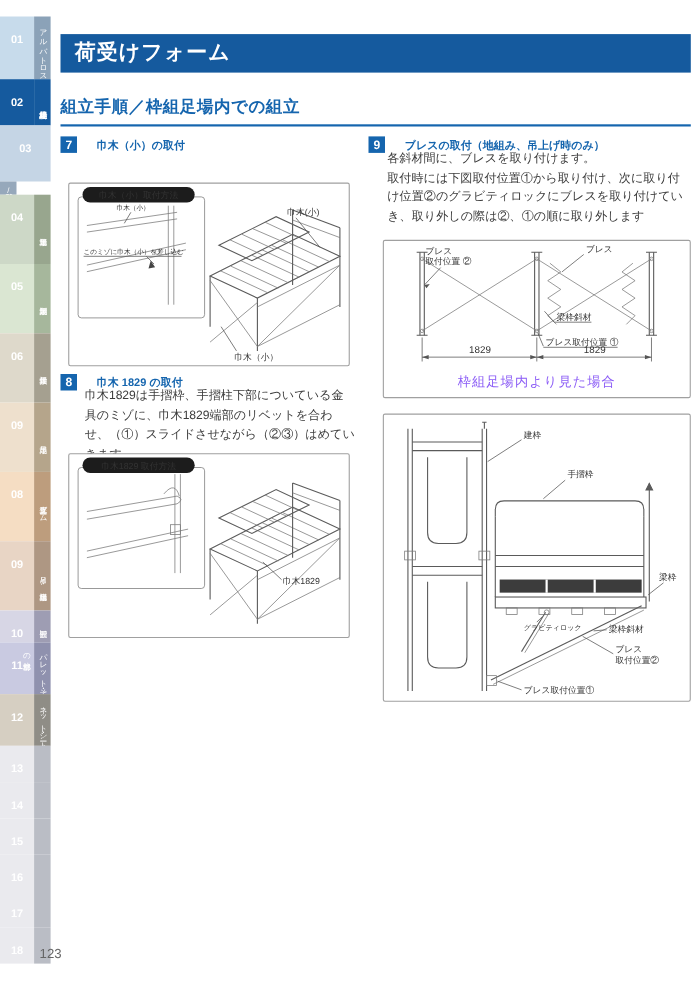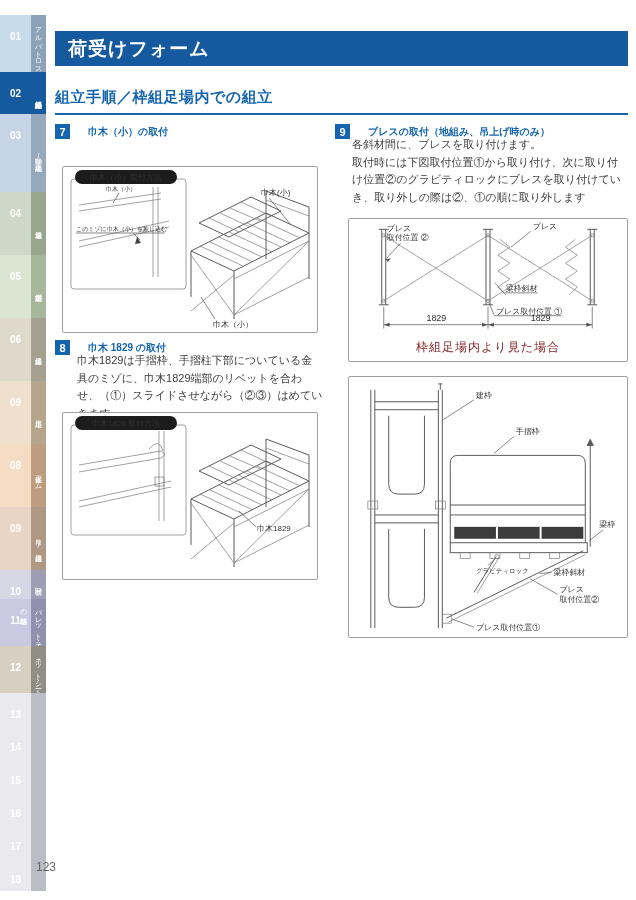--- a/index.html
+++ b/index.html
@@ -23,42 +23,42 @@
   .step-head{position:absolute;display:flex;align-items:center;}
   .step-badge{width:15px;height:15px;background:#1565ae;color:#fff;font-size:11px;font-weight:bold;
               display:flex;align-items:center;justify-content:center;flex:0 0 15px;}
   .step-title{color:#1565ae;font-size:10px;font-weight:bold;margin-left:18px;}
   .step-body{position:absolute;font-size:11px;line-height:1.6;color:#3c3c3c;white-space:pre-line;}
   
   .dgbox{position:absolute;border:1px solid #a0a0a0;background:#fff;box-sizing:border-box;border-radius:2px;}
   .dgbox svg{display:block;}
   svg text{font-family:"Liberation Sans",sans-serif;fill:#333;}
   .caption{position:absolute;left:0;right:0;bottom:5px;text-align:center;
-           font-size:12px;color:#7f1d1d;letter-spacing:1px;}
+           font-size:12px;color:#8b5cf6;letter-spacing:1px;}
   .badge-pill{fill:#1c1c1c;}
   .art{stroke:#5a5a5a;stroke-width:1;fill:none;}
   .art-thin{stroke:#7a7a7a;stroke-width:0.7;fill:none;}
   .leader{stroke:#555;stroke-width:0.7;fill:none;}
   .page-num{position:absolute;left:36px;top:860px;font-size:12px;color:#666;}
 </style>
 </head>
 <body>
 
 <div class="page">
 
   <nav class="sidebar">
       <div class="sb-tab" style="height: 57px;">
         <div class="sb-num" style="background: rgb(199, 219, 235);">01</div>
         <div class="sb-strip" style="background: rgb(139, 162, 184);">アルバトロス</div>
       </div>
       <div class="sb-tab" style="height: 42px;">
         <div class="sb-num" style="background: rgb(21, 90, 158); font-weight: bold;">02</div>
         <div class="sb-strip" style="background: rgb(21, 90, 158); font-weight: bold;">枠組足場</div>
       </div>
-      <div class="sb-tab" style="height: 78px;">
+      <div class="sb-tab" style="height: 63px; flex-direction: column;">
         <div class="sb-num" style="background: rgb(197, 213, 229);">03</div>
         <div class="sb-strip" style="background: rgb(150, 168, 187);">移動/内装足場</div>
       </div>
       <div class="sb-tab" style="height: 63px;">
         <div class="sb-num" style="background: rgb(205, 216, 199);">04</div>
         <div class="sb-strip" style="background: rgb(152, 166, 142);">単管足場</div>
       </div>
       <div class="sb-tab" style="height: 63px;">
         <div class="sb-num" style="background: rgb(218, 230, 210);">05</div>
         <div class="sb-strip" style="background: rgb(166, 183, 156);">鋼製足場</div>

